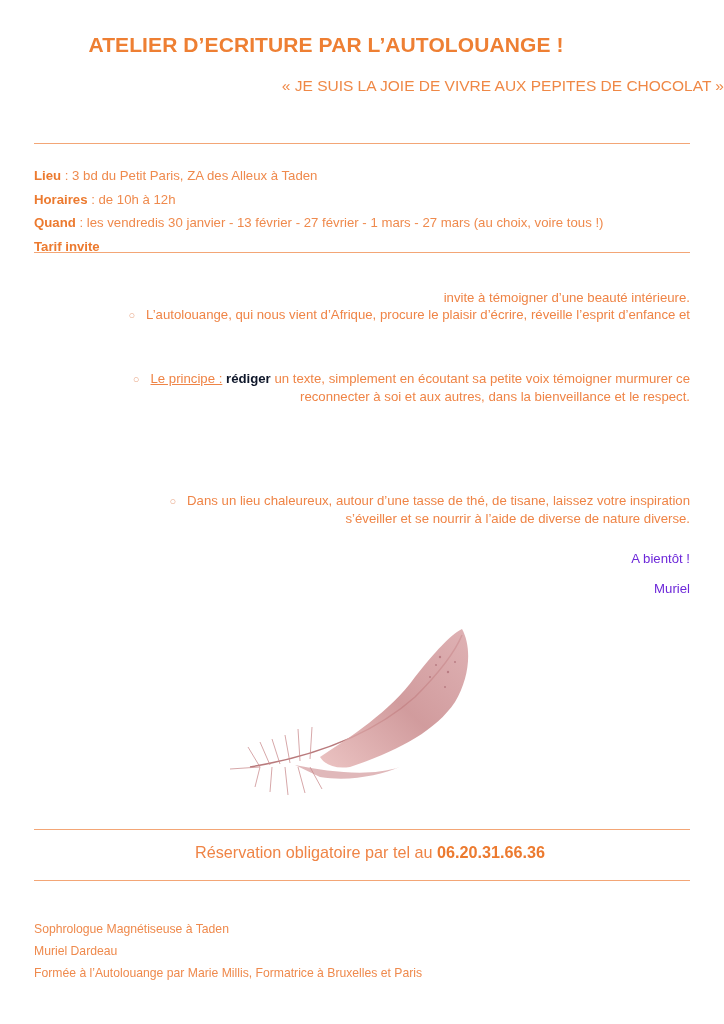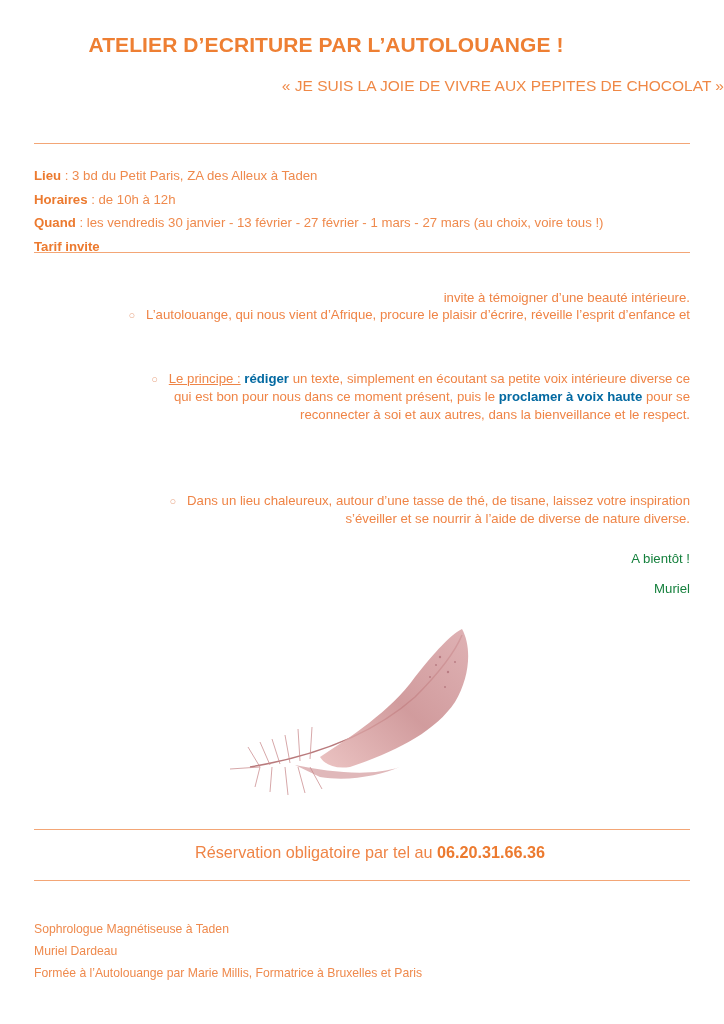--- a/index.html
+++ b/index.html
@@ -18,23 +18,23 @@
     font-size: 15.5px; color: #ef8846;
   }
   .rule { left: 34px; width: 656px; height: 0; border-top: 1.3px solid #f3a676; }
   .info { left: 34px; font-size: 13.2px; line-height: 23.6px; color: #ef8a4d; }
   .info b { color: #ec7a2f; }
   .bullet {
     right: 34px; text-align: right; font-size: 13.2px; line-height: 17.3px;
     color: #ef8446;
   }
   .bullet .dot { color: #e9a888; font-size: 11px; margin-right: 11px; }
-  .bullet b { color: #0369a1; }
+  .bullet b { color: #0f172a; }
   .bullet u { }
-  .sign { right: 34px; text-align: right; font-size: 13.2px; line-height: 30px; color: #15803d; }
+  .sign { right: 34px; text-align: right; font-size: 13.2px; line-height: 30px; color: #6d28d9; }
   .feather { left: 200px; top: 617px; width: 325px; height: 195px; }
   .reservation {
     left: 8px; width: 724px; top: 843px; text-align: center;
     font-size: 16.2px; color: #ef8446;
   }
   .reservation b { color: #ec7a2f; }
   .footer { left: 34px; top: 918px; font-size: 12.2px; line-height: 22px; color: #ef8a4d; }
 </style>
 </head>
 <body>
@@ -52,22 +52,21 @@
 </div>
 
 <div class="abs rule" style="top:252px;"></div>
 
 <div class="abs bullet" style="top:289px;">
   <div>invite à témoigner d’une beauté intérieure.</div>
   <div><span class="dot">○</span><span>L’autolouange, qui nous vient d’Afrique, procure le plaisir d’écrire, réveille l’esprit d’enfance et</span></div>
 </div>
 
 <div class="abs bullet" style="top:370px;">
-  <div><span class="dot">○</span><u>Le principe :</u> <b>rédiger</b><span> un texte, simplement en écoutant sa petite voix intérieure diverse ce</span></div>
-  <div><span>qui est bon pour nous dans ce moment présent, puis le </span><b>proclamer à voix haute</b><span> pour se</span></div>
+  <div><span class="dot">○</span><u>Le principe :</u> <b>rédiger</b><span> un texte, simplement en écoutant sa petite voix témoigner murmurer ce</span></div>
   <div>reconnecter à soi et aux autres, dans la bienveillance et le respect.</div>
 </div>
 
 <div class="abs bullet" style="top:492px;">
   <div><span class="dot">○</span><span>Dans un lieu chaleureux, autour d’une tasse de thé, de tisane, laissez votre inspiration</span></div>
   <div>s’éveiller et se nourrir à l’aide de diverse de nature diverse.</div>
 </div>
 
 <div class="abs sign" style="top:544px;">
   <div>A bientôt !</div>

